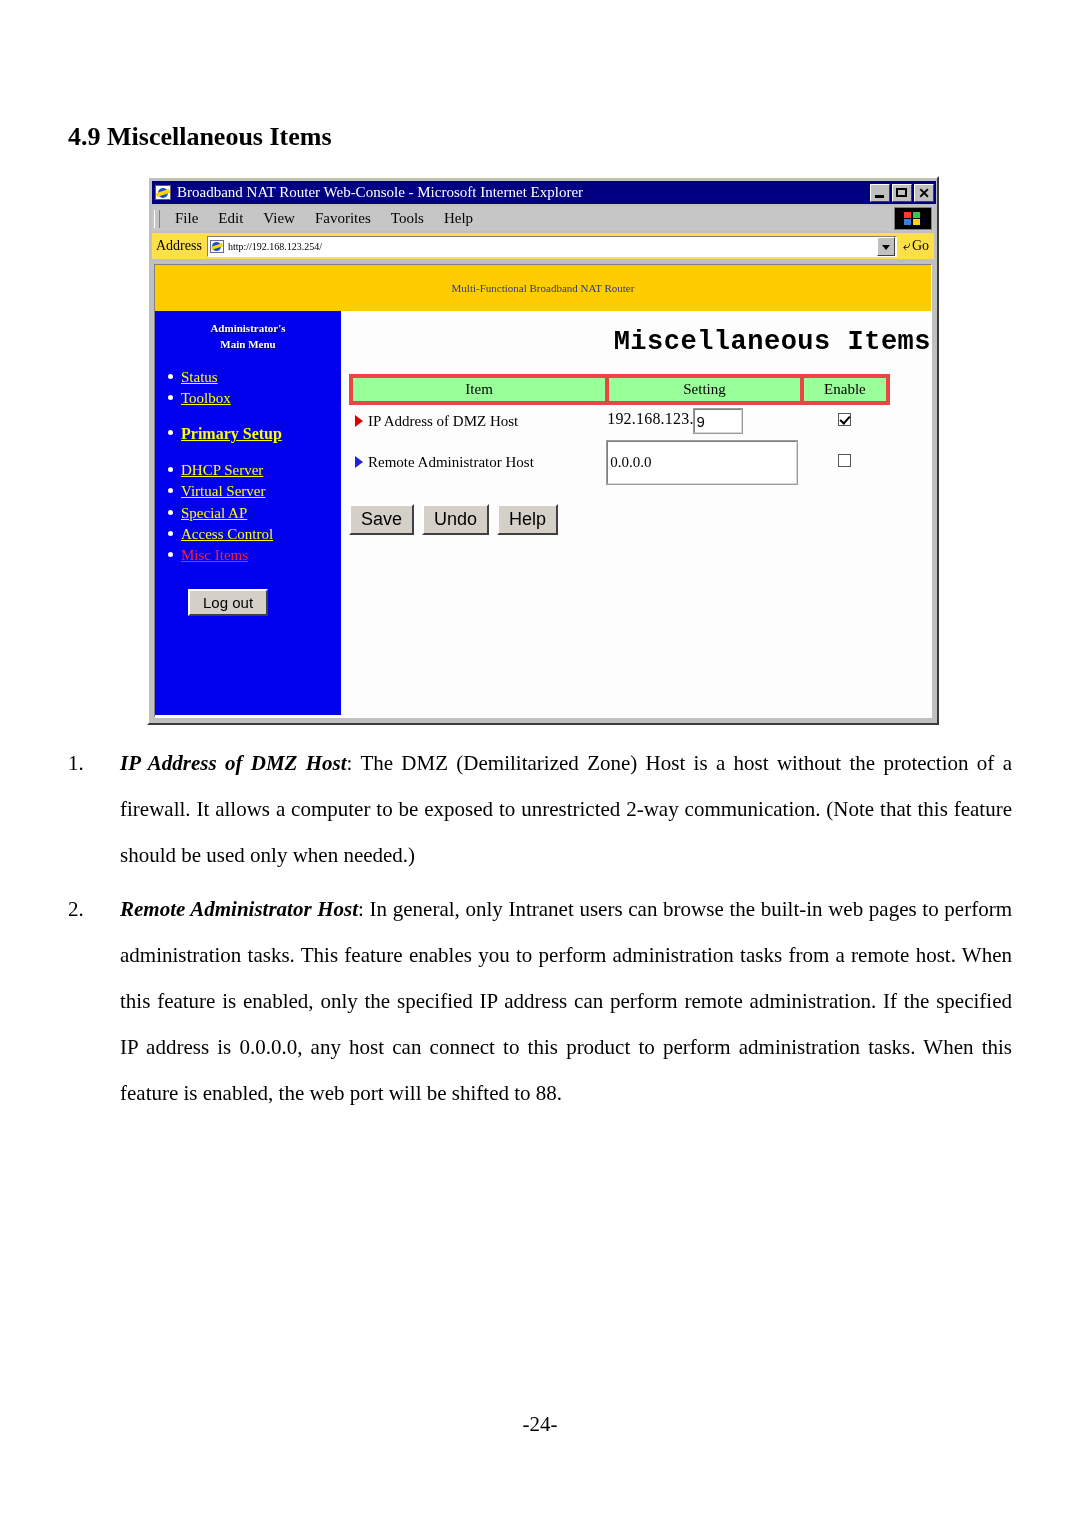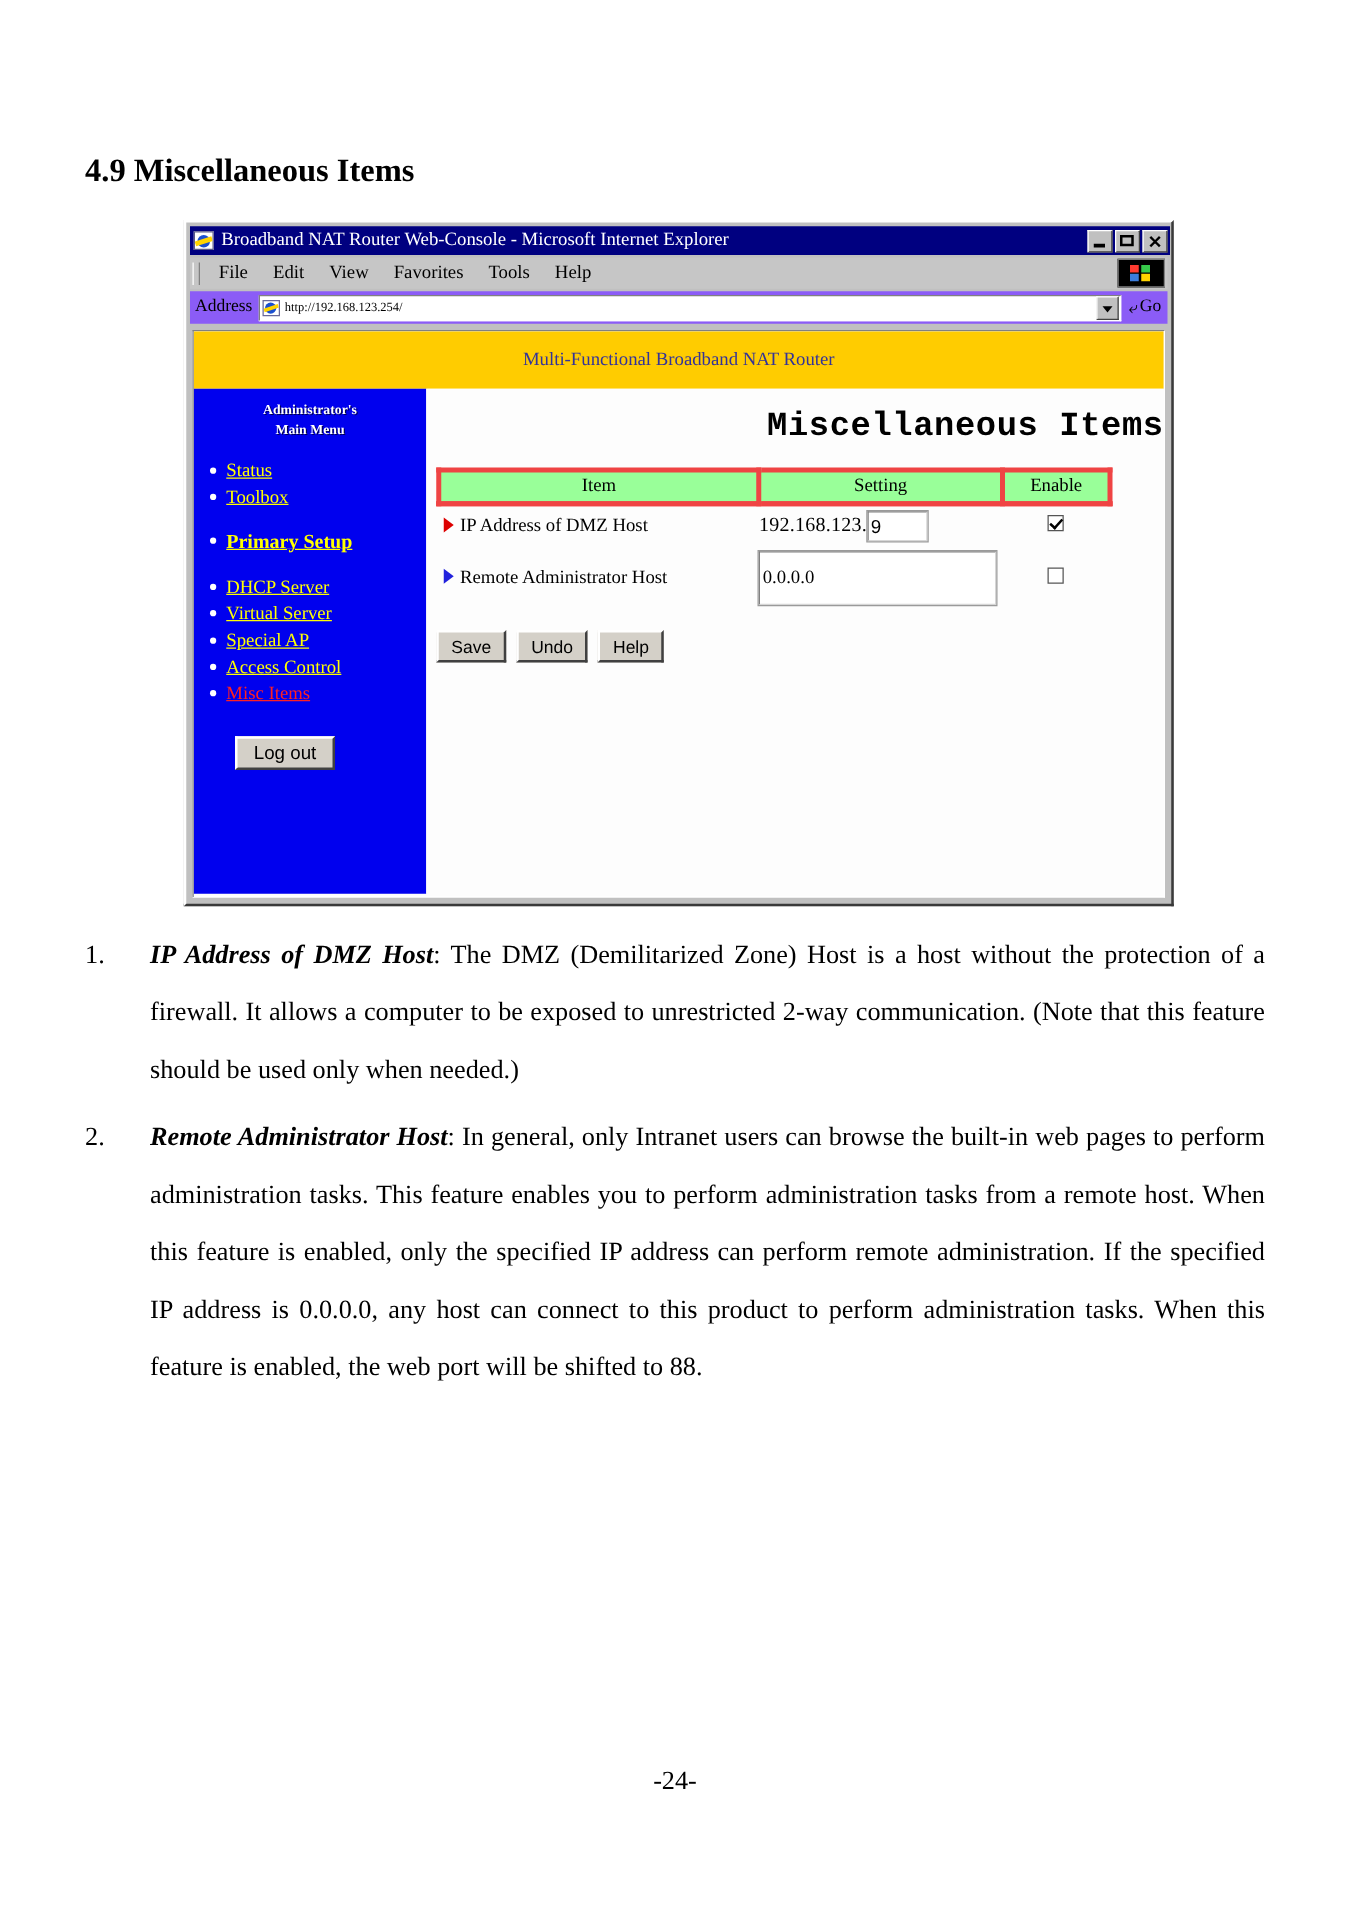--- a/index.html
+++ b/index.html
@@ -168,21 +168,21 @@
     width: 7px; height: 6px;
     background: #ff3b30;
     box-shadow: 9px 0 0 #36c94a, 0 7px 0 #3b7ddd, 9px 7px 0 #ffd400;
   }
 
   .addrbar {
     position: absolute;
     left: 3px; top: 55px;
     right: 3px;
     height: 26px;
-    background: #8b5cf6;
+    background: #fde047;
     display: flex;
     align-items: center;
     box-sizing: border-box;
   }
   .addr-label {
     font-size: 14px;
     padding: 0 5px 0 4px;
     white-space: nowrap;
   }
   .addr-field {
@@ -275,21 +275,21 @@
     box-sizing: border-box;
     overflow: hidden;
   }
   .banner {
     height: 46px;
     background: #ffcc00;
     display: flex;
     align-items: center;
     justify-content: center;
     color: #333399;
-    font-size: 15px;
+    font-size: 11px;
     font-family: "Liberation Serif", serif;
   }
   .body-row { display: flex; height: 404px; }
 
   .sidebar {
     width: 186px;
     background: #0000ee;
     flex: 0 0 auto;
     position: relative;
   }
@@ -423,21 +423,21 @@
     left: 3px; top: 0px;
     width: 4px; height: 8px;
     border-right: 2px solid #000000;
     border-bottom: 2px solid #000000;
     transform: rotate(42deg);
   }
 
   .btn-row { margin: 16px 0 0 8px; display: flex; gap: 8px; }
   .win-push {
     font-family: "Liberation Sans", sans-serif;
-    font-size: 14px;
+    font-size: 18px;
     padding: 3px 10px;
     background: #d4d0c8;
     color: #000000;
     border-top: 2px solid #ffffff;
     border-left: 2px solid #ffffff;
     border-right: 2px solid #404040;
     border-bottom: 2px solid #404040;
     box-sizing: border-box;
   }
 

